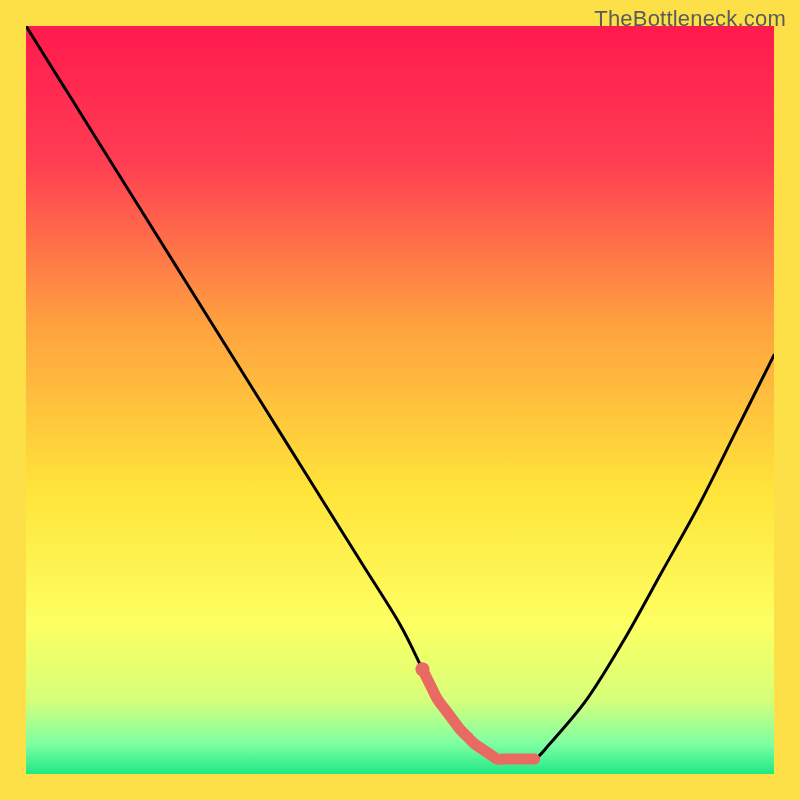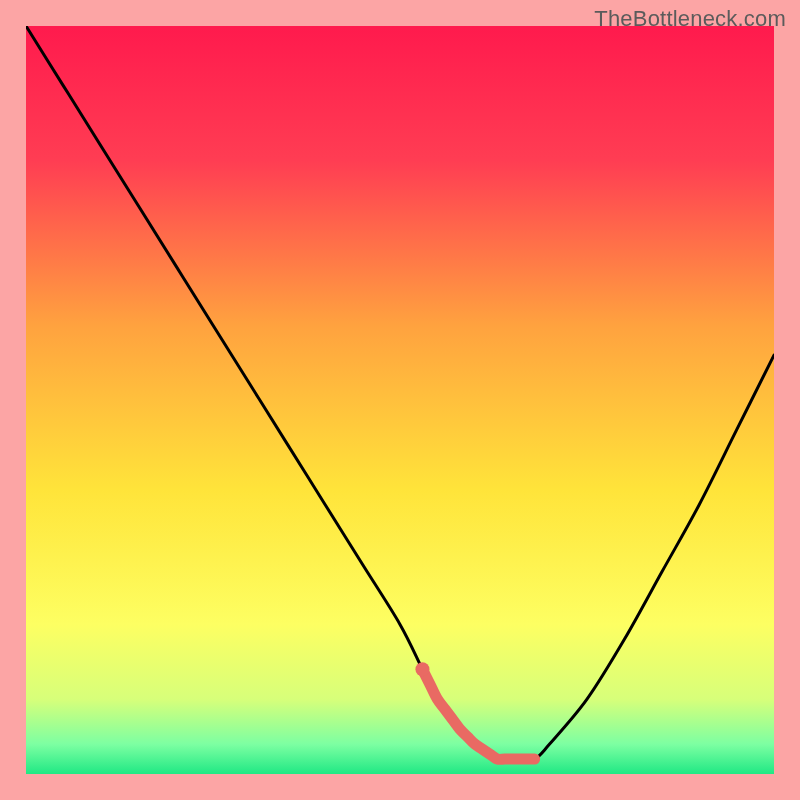--- a/index.html
+++ b/index.html
@@ -1,21 +1,21 @@
 <!DOCTYPE html>
 <html><head>
 <meta charset="utf-8">
 <style>
   * { margin: 0; padding: 0; box-sizing: border-box; }
   html, body { width: 800px; height: 800px; overflow: hidden; background: #000; }
   .frame {
     position: relative;
     width: 800px;
     height: 800px;
-    background: #fca5a5;
+    background: #fde047;
   }
   .watermark {
     position: absolute;
     top: 6px;
     right: 14px;
     font-family: Arial, Helvetica, sans-serif;
     font-size: 22px;
     color: #5b5b5b;
     letter-spacing: 0.2px;
     z-index: 10;

